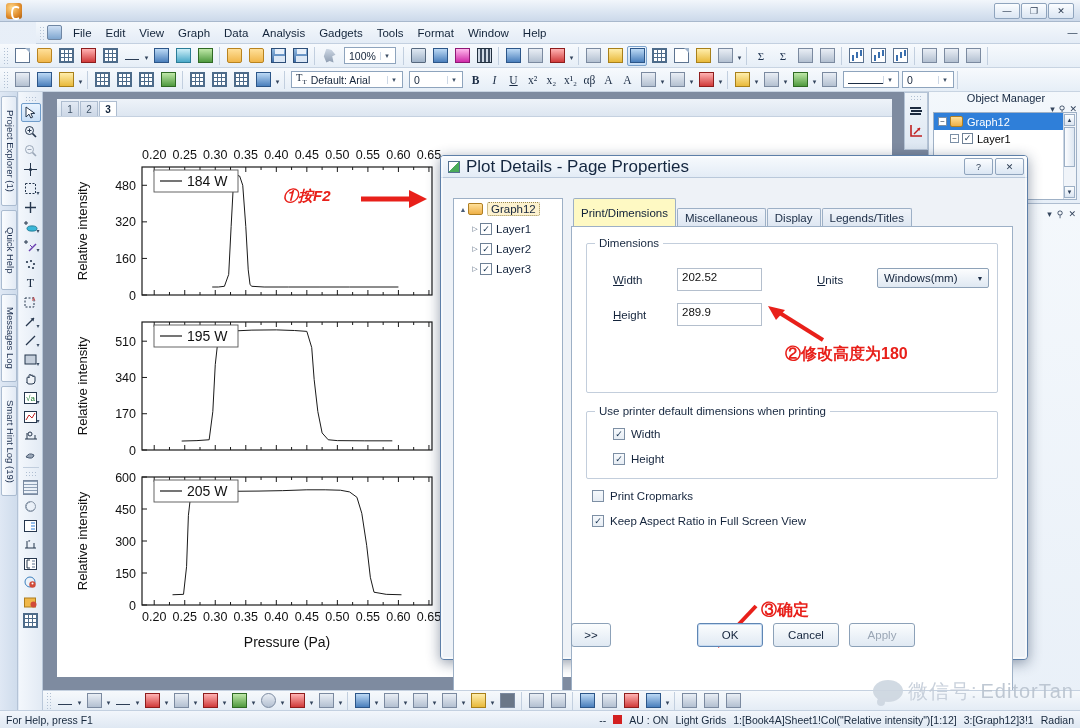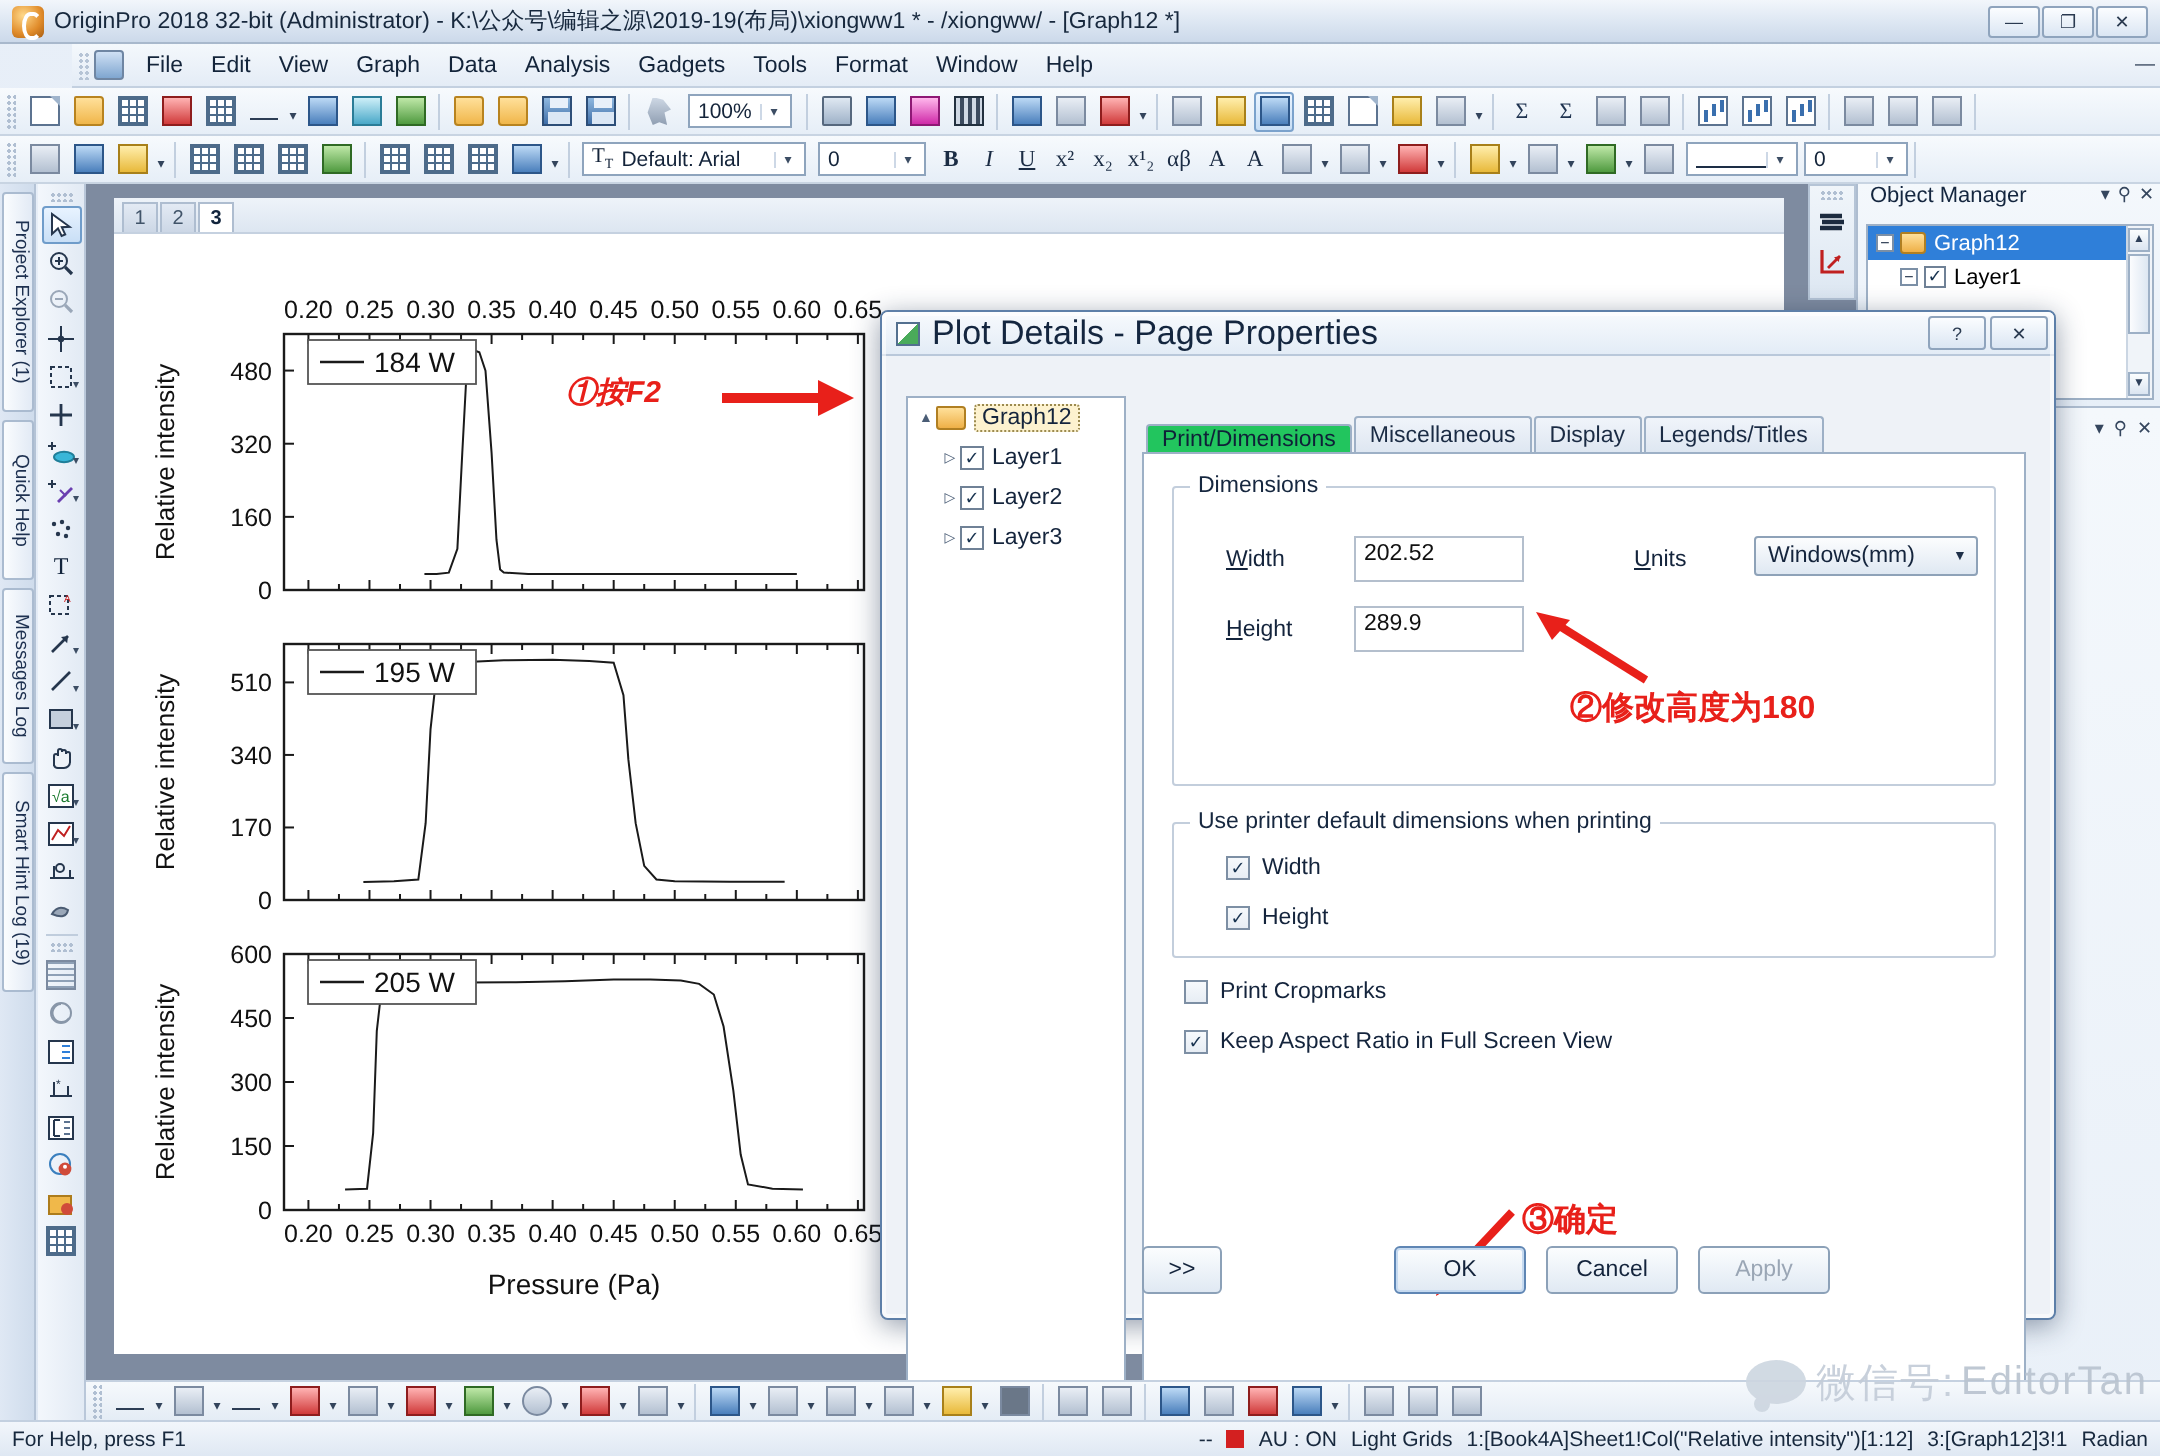--- a/index.html
+++ b/index.html
@@ -145,22 +145,22 @@
 
   .annot-red{ position:absolute; color:#e8201a; font-weight:bold; white-space:nowrap; }
 
   
   .rightdockbar{ position:absolute; right:152px; top:92px; width:24px; height:58px;
                  background:linear-gradient(#f0f5fa,#dde7f2); border:1px solid #b5c4d6;
                  display:flex; flex-direction:column; align-items:center; }
   .objman { position:absolute; right:0; top:92px; width:152px; height:112px;
             background:linear-gradient(#f4f8fc,#e7eff8); border-left:1px solid #aebdd0;
             border-bottom:1px solid #aebdd0; }
-  .om-head{ height:19px; display:flex; align-items:flex-start; padding:0 3px 0 6px;
-            font-size:11px; color:#14263f; }
+  .om-head{ height:19px; display:flex; align-items:center; padding:0 3px 0 6px;
+            font-size:11px; color:#14263f;flex-direction:column; }
   .om-head .sp{ margin-left:auto; display:flex; gap:4px; font-size:9px; color:#35465e; }
   .om-body{ position:absolute; left:4px; right:3px; top:20px; bottom:3px;
             background:#fff; border:1px solid #9fb1c6; overflow:hidden; }
   .om-row{ height:17px; display:flex; align-items:center; padding-left:4px; font-size:11px; }
   .om-row.sel{ background:#2f7fd9; color:#fff; }
   .om-exp{ width:9px;height:9px;border:1px solid #7b8fa6;background:#fff;margin-right:3px;
            font-size:8px; line-height:7px; text-align:center; color:#23344c; flex:0 0 auto;}
   .om-chk{ width:11px;height:11px;border:1px solid #6f8196;background:#fff;margin-right:4px;
            font-size:9px;line-height:9px;text-align:center;color:#17324f; flex:0 0 auto;}
   .om-folder{ width:13px;height:11px;margin-right:4px;flex:0 0 auto;
@@ -201,21 +201,21 @@
            font-size:9px;line-height:10px;text-align:center;color:#17324f;flex:0 0 auto;}
   .tr-folder{ width:15px;height:12px;margin-right:4px;flex:0 0 auto;
               background:linear-gradient(#ffe09a,#eeb047); border:1px solid #b07f22;border-radius:1px 2px 2px 2px;}
   .tr-sel{ background:#fdf2cf; border:1px dotted #9b8a50; border-radius:2px; padding:0 3px; }
 
   .tabzone{ position:absolute; left:130px; top:28px; right:14px; height:564px; }
   .tabrow{ display:flex; align-items:flex-end; height:21px; padding-left:2px; }
   .dtab{ height:19px; padding:0 7px; border:1px solid #9db0c6; border-bottom:none;
          background:linear-gradient(#f0f4fa,#dde6f1); font-size:11.5px; color:#1a2b44;
          display:flex; align-items:center; margin-right:1px; border-radius:2px 2px 0 0;}
-  .dtab.active{ background:#22c55e; height:15px; color:#0f2038; }
+  .dtab.active{ background:#fef9c3; height:29px; color:#0f2038; }
   .tabpanel{ position:absolute; left:0; right:0; top:20px; bottom:46px;
              background:#fff; border:1px solid #9db0c6; }
 
   .gbox{ position:absolute; border:1px solid #c3cedc; border-radius:2px; }
   .gbox .legend{ position:absolute; left:8px; top:-7px; background:#fff; padding:0 4px;
                  font-size:11.5px; color:#16273f; }
   .fld-label{ position:absolute; font-size:11.5px; color:#14243c; }
   .fld-label u{ text-decoration:underline; }
   .textbox{ position:absolute; border:1px solid #b4bfcd; background:#fff;
             font-size:11.5px; color:#111; padding:2px 4px; }
@@ -255,21 +255,20 @@
                    background:#cdd6e0;}
   .wm-cn{ color:#c3ccd8; font-size:20px; margin-right:3px;}
 </style>
 </head>
 <body>
 
 <div id="app">
 
   <div class="titlebar">
     <div class="tb-icon"></div>
-    <div class="tb-title">OriginPro 2018 32-bit (Administrator) - K:\公众号\编辑之源\2019-19(布局)\xiongww1 * - /xiongww/ - [Graph12 *]</div>
     <div class="tb-btns">
       <div class="tb-btn">—</div>
       <div class="tb-btn">❐</div>
       <div class="tb-btn">✕</div>
     </div>
   </div>
 
   <div class="menubar">
     <div class="mb-grip"></div>
     <div class="mb-appicon"></div>

